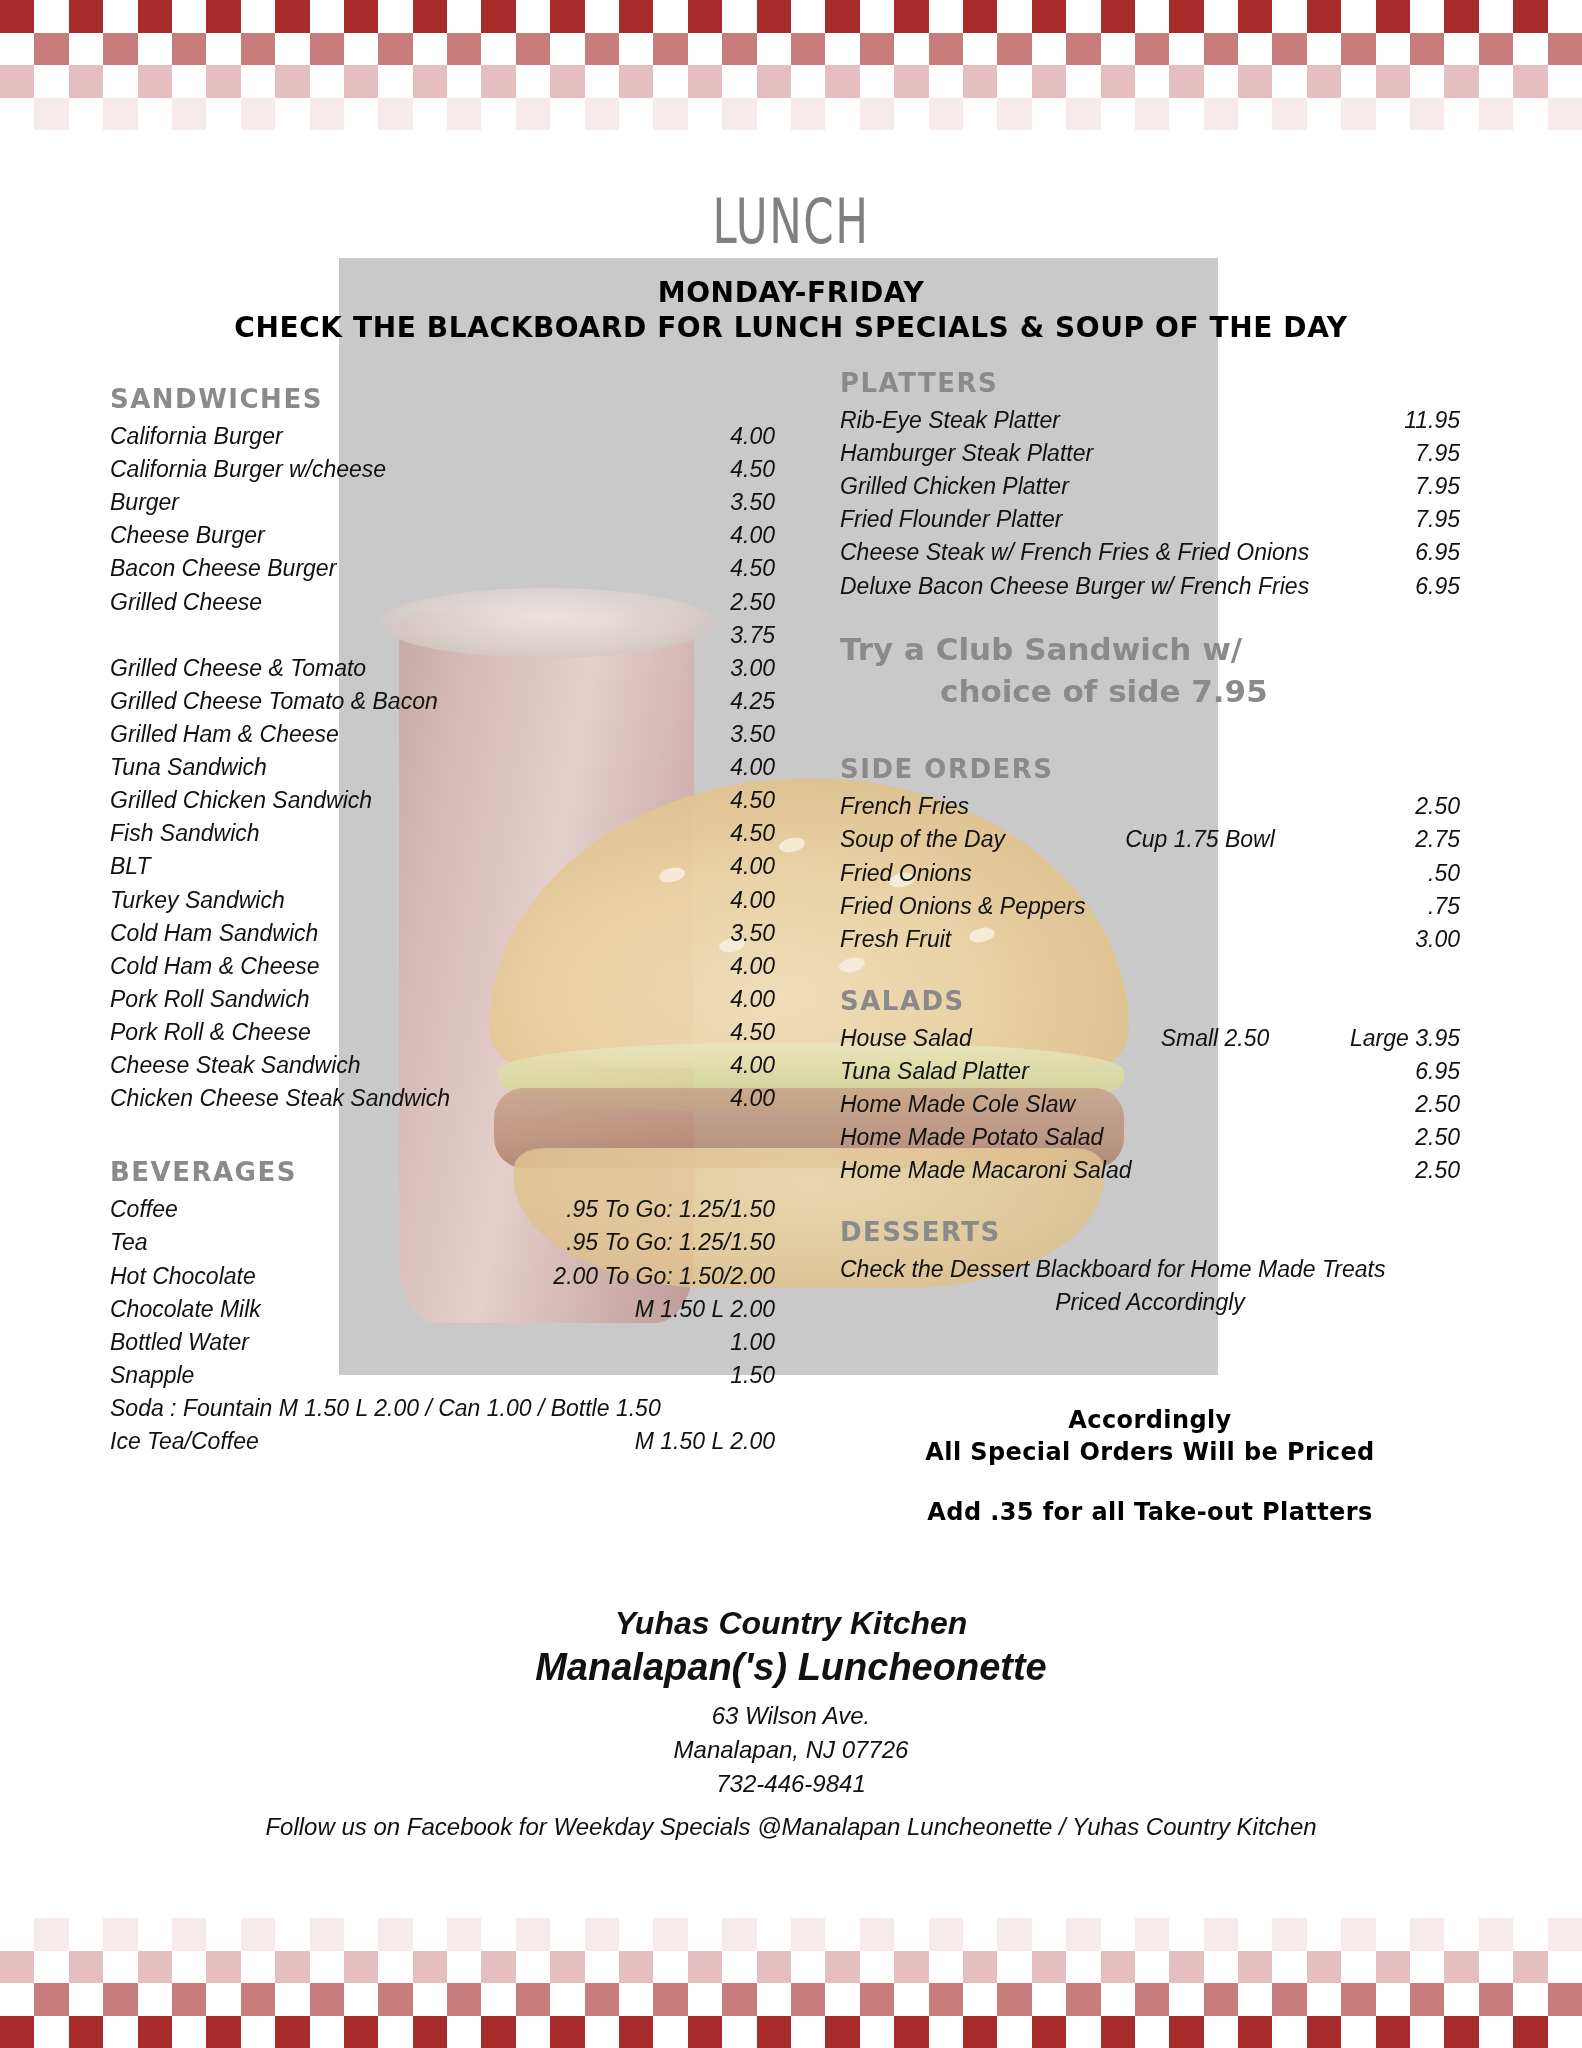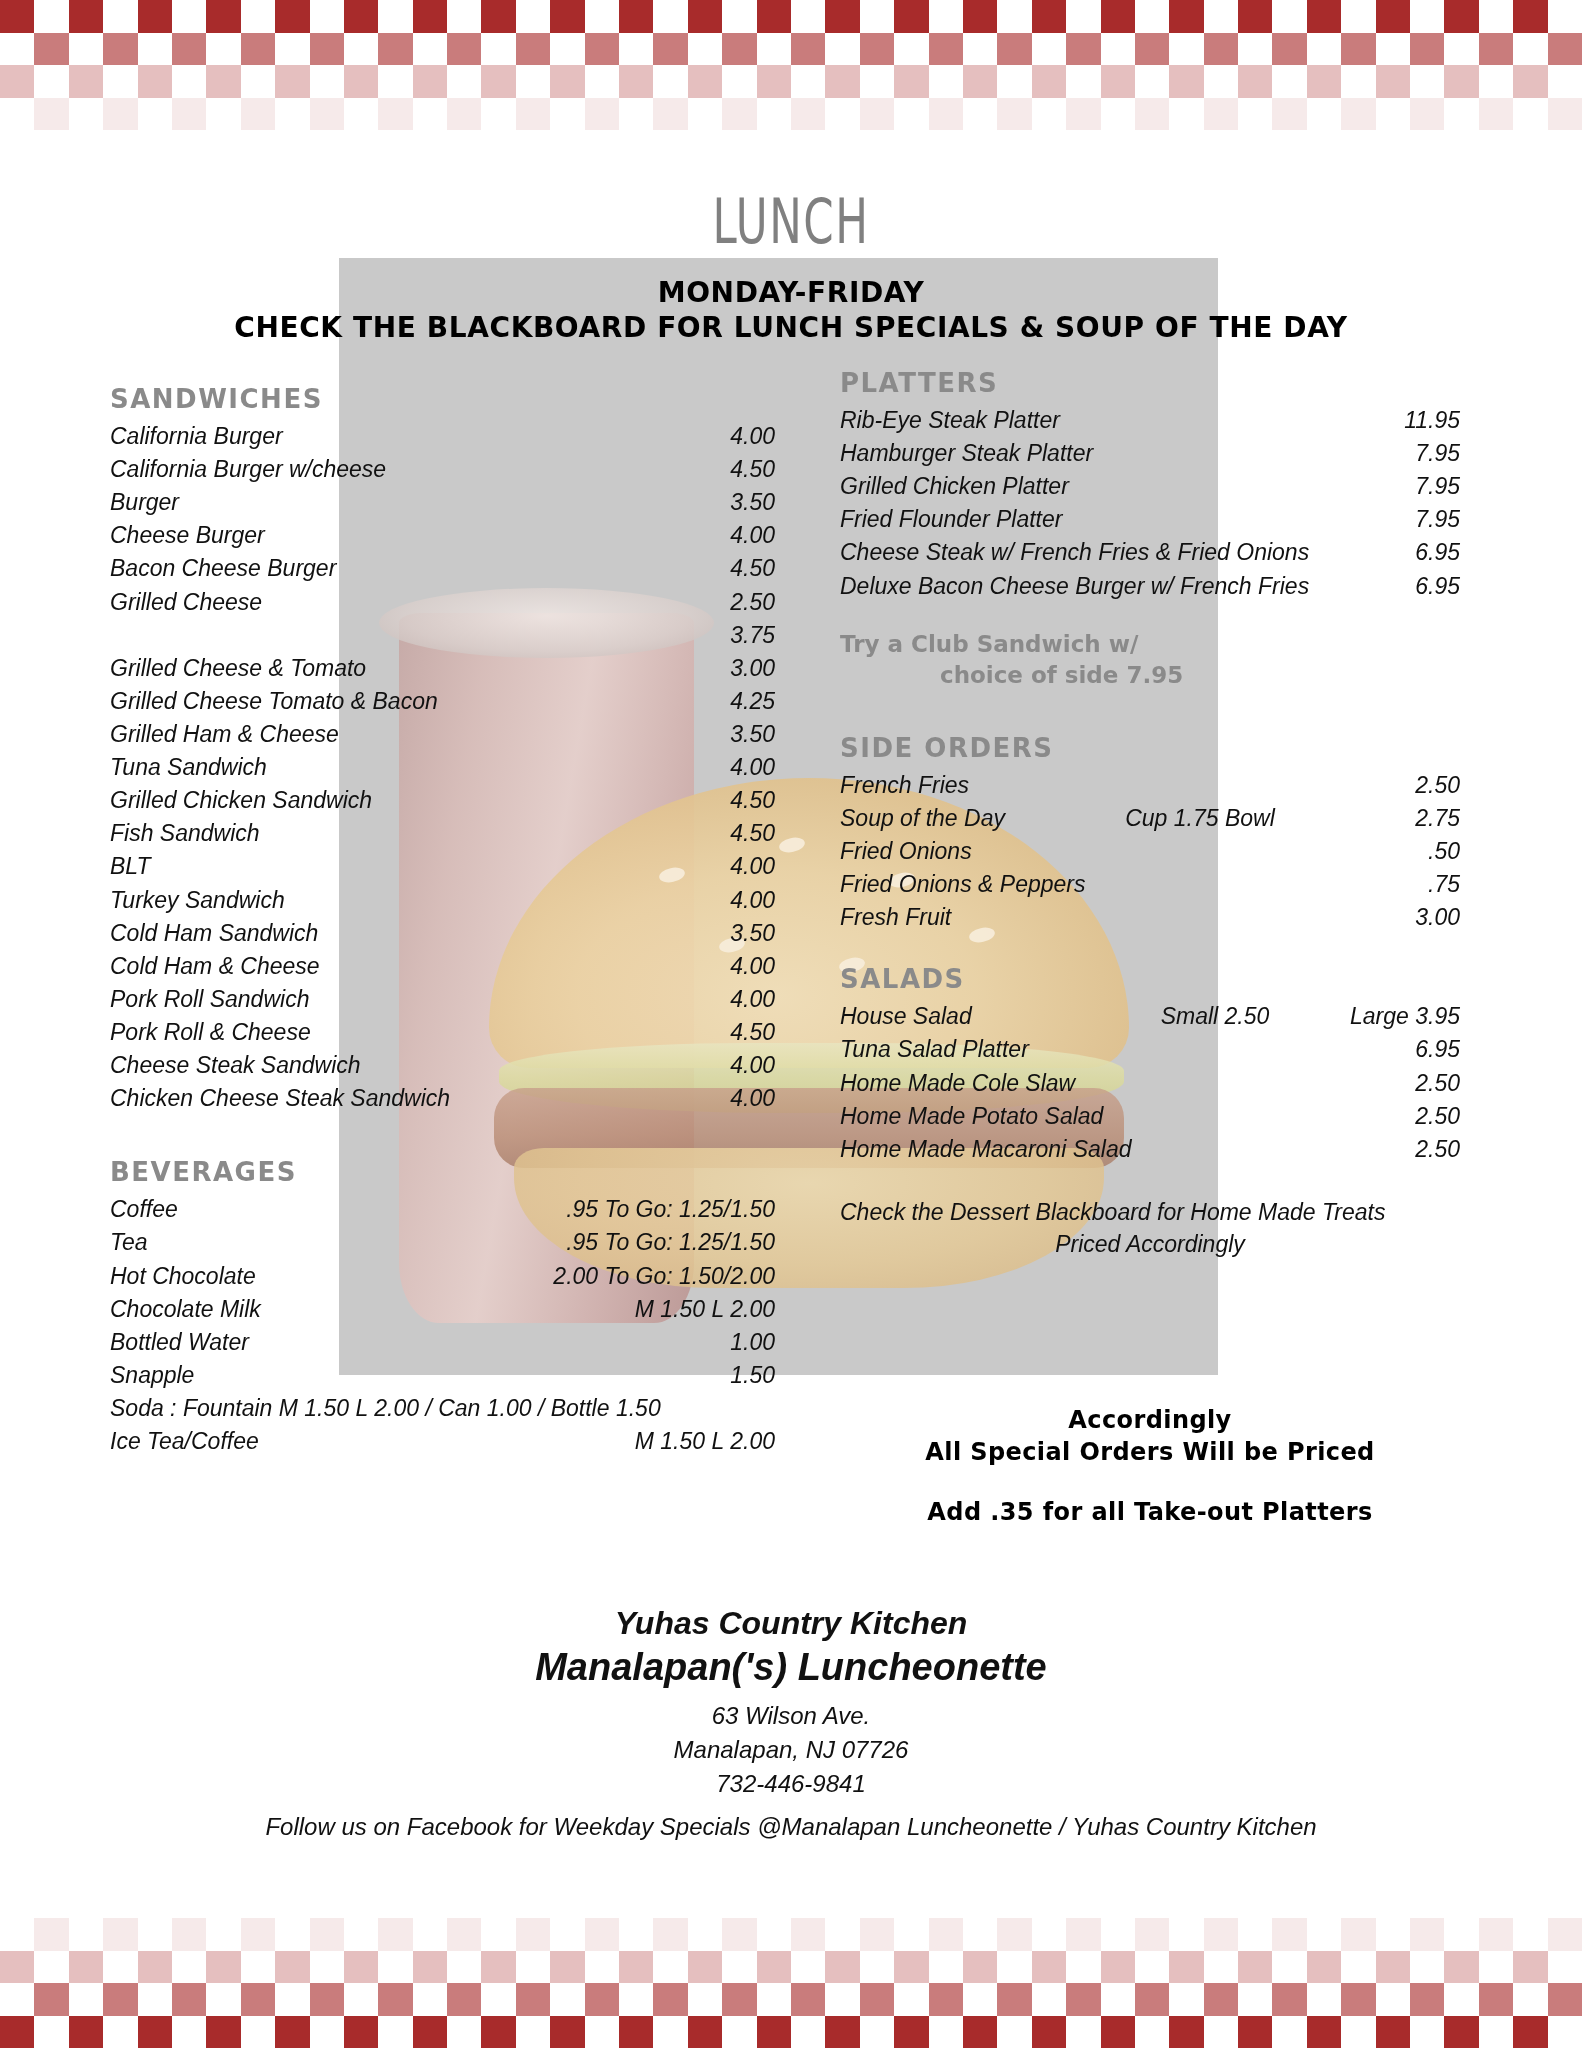--- a/index.html
+++ b/index.html
@@ -197,21 +197,21 @@
   .row.salad .price { width: 120px; }
 
   .row.bev .name { width: 190px; }
   .row.bev .mid { flex: 1 1 auto; text-align: right; padding-right: 0; }
 
   .row.bev-wide .name { width: auto; }
 
   .club-note {
     font-family: "DejaVu Sans", sans-serif;
     font-weight: bold;
-    font-size: 23px;
+    font-size: 31px;
     color: #8a8a8a;
     line-height: 1.35;
     margin-top: 26px;
   }
   .club-note .l2 { display: block; padding-left: 100px; }
 
   .spacer-lg { height: 42px; }
   .spacer-md { height: 30px; }
 
   .dessert-note {
@@ -743,20 +743,21 @@
             <span class="name">Home Made Macaroni Salad</span>
             <span class="mid"></span>
             <span class="price">2.50</span>
           </div>
       </div>
     </div>
 
     <div class="spacer-md"></div>
 
     <div>
+      <div class="section-head">DESSERTS</div>
       <div class="dessert-note">
         <span>Check the Dessert Blackboard for Home Made Treats</span>
         <span class="l2">Priced Accordingly</span>
       </div>
     </div>
   </div>
 
   <div class="bold-note note-special">
     <div>Accordingly</div>
     <div>All Special Orders Will be Priced</div>

